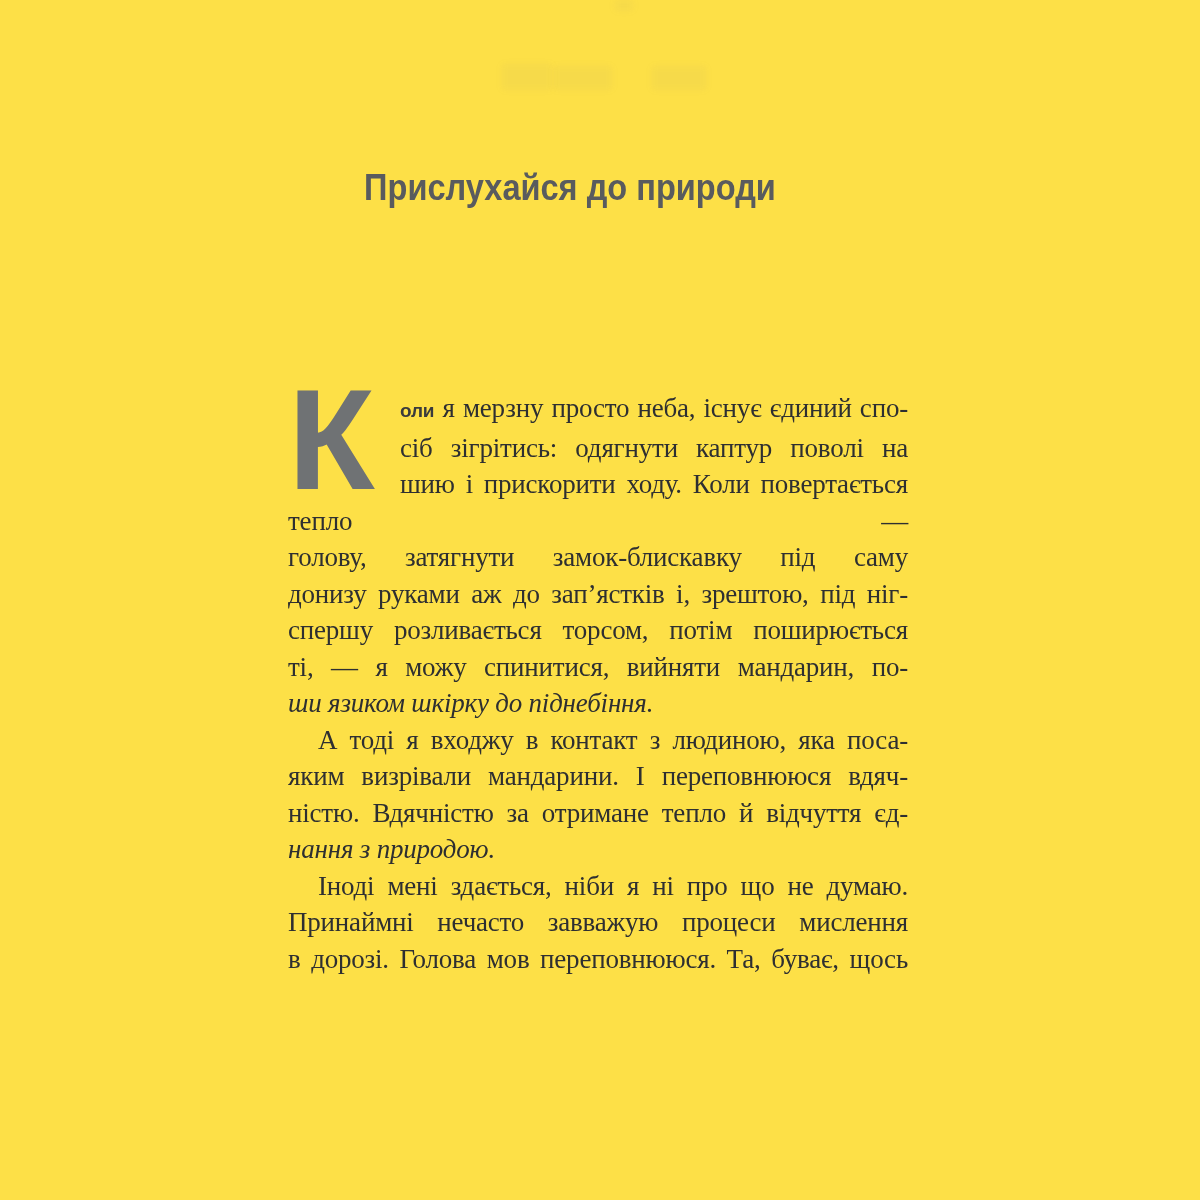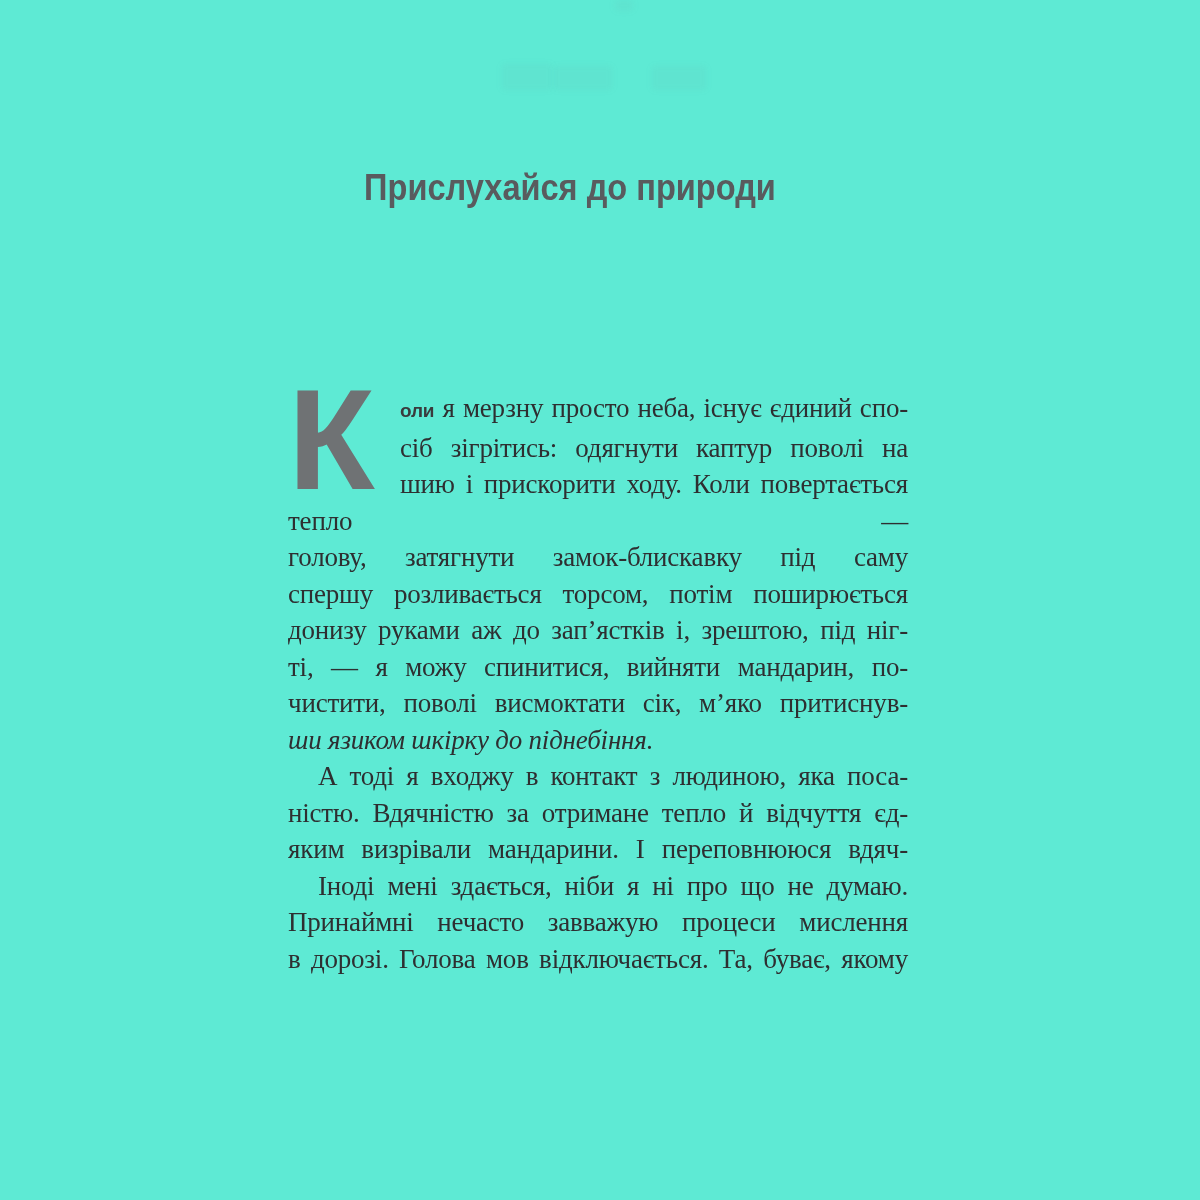--- a/index.html
+++ b/index.html
@@ -1,20 +1,20 @@
 <!DOCTYPE html>
 <html><head>
 <meta charset="utf-8">
 <style>
   html, body { margin: 0; padding: 0; background: #ffffff; }
   .page {
     position: relative;
     width: 1200px;
     height: 1200px;
-    background: #5eead4;
+    background: #fde047;
     overflow: hidden;
     font-family: "Liberation Serif", serif;
   }
   
   .artifact {
     position: absolute;
     background: rgba(120, 126, 134, 0.05);
     filter: blur(3px);
     border-radius: 2px;
   }
@@ -91,30 +91,30 @@
 
   <h1 class="chapter-title">Прислухайся до природи</h1>
 
   <div class="body-text">
       <div class="paragraph">
         <div class="drop-cap">К</div>
         <div class="line"><span class="lead-bold">оли</span><span> я мерзну просто неба, існує єдиний спо-</span></div>
         <div class="line">сіб зігрітись: одягнути каптур поволі на</div>
         <div class="line">шию і прискорити ходу. Коли повертається тепло —</div>
         <div class="line">голову, затягнути замок-блискавку під саму</div>
+        <div class="line">донизу руками аж до зап’ястків і, зрештою, під ніг-</div>
         <div class="line">спершу розливається торсом, потім поширюється</div>
-        <div class="line">донизу руками аж до зап’ястків і, зрештою, під ніг-</div>
         <div class="line">ті, — я можу спинитися, вийняти мандарин, по-</div>
-        <div class="line">чистити, поволі висмоктати сік, м’яко притиснув-</div>
         <div class="line last">ши язиком шкірку до піднебіння.</div>
       </div>
       <div class="paragraph">
         <div class="line indent">А тоді я входжу в контакт з людиною, яка поса-</div>
+        <div class="line">яким визрівали мандарини. І переповнююся вдяч-</div>
         <div class="line">ністю. Вдячністю за отримане тепло й відчуття єд-</div>
-        <div class="line">яким визрівали мандарини. І переповнююся вдяч-</div>
+        <div class="line last">нання з природою.</div>
       </div>
       <div class="paragraph">
         <div class="line indent">Іноді мені здається, ніби я ні про що не думаю.</div>
         <div class="line">Принаймні нечасто завважую процеси мислення</div>
-        <div class="line">в дорозі. Голова мов відключається. Та, буває, якому</div>
+        <div class="line">в дорозі. Голова мов переповнююся. Та, буває, щось</div>
       </div>
     </div>
 </div>
 
 </body></html>

